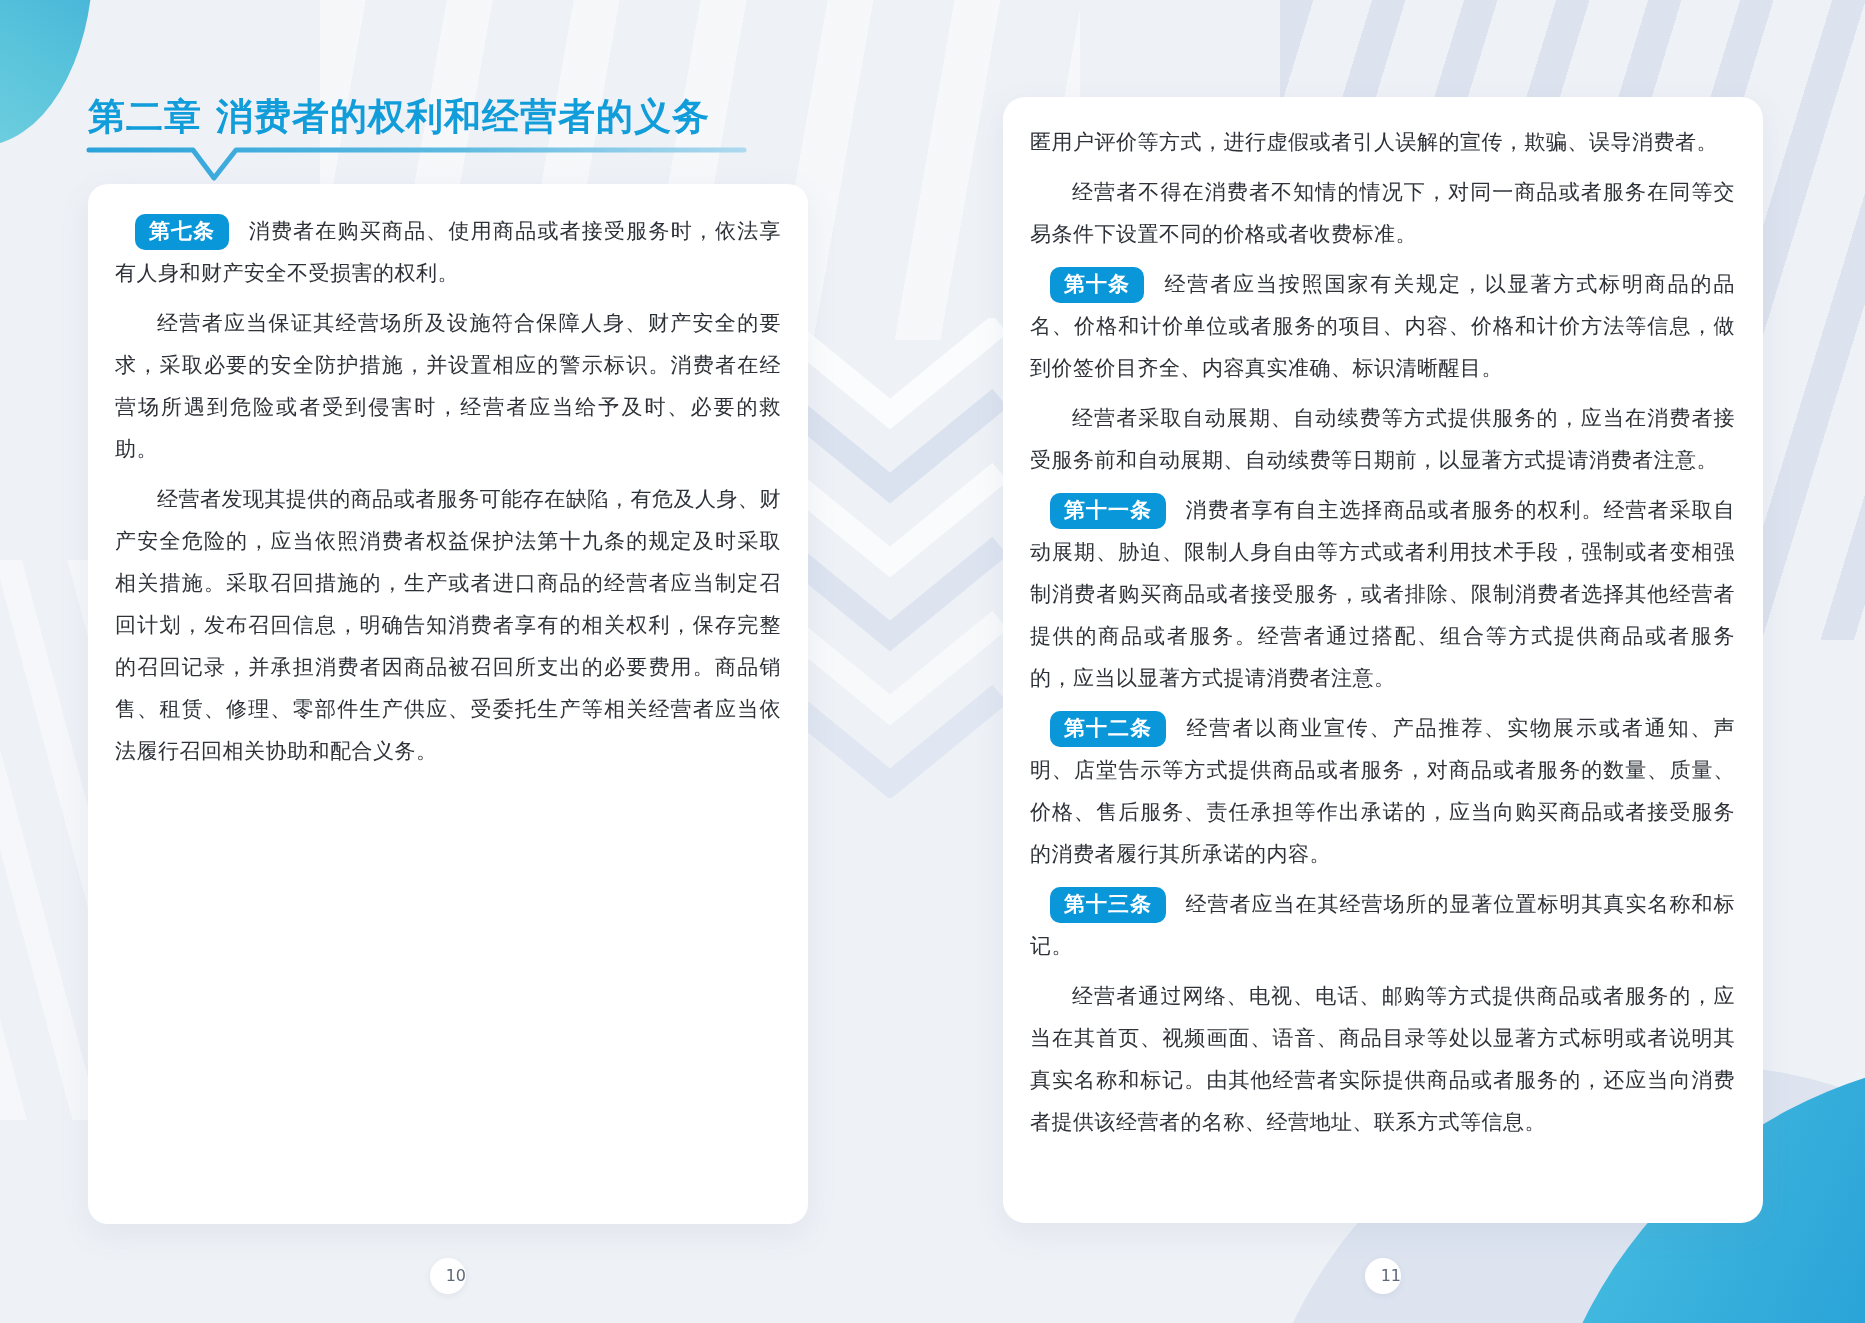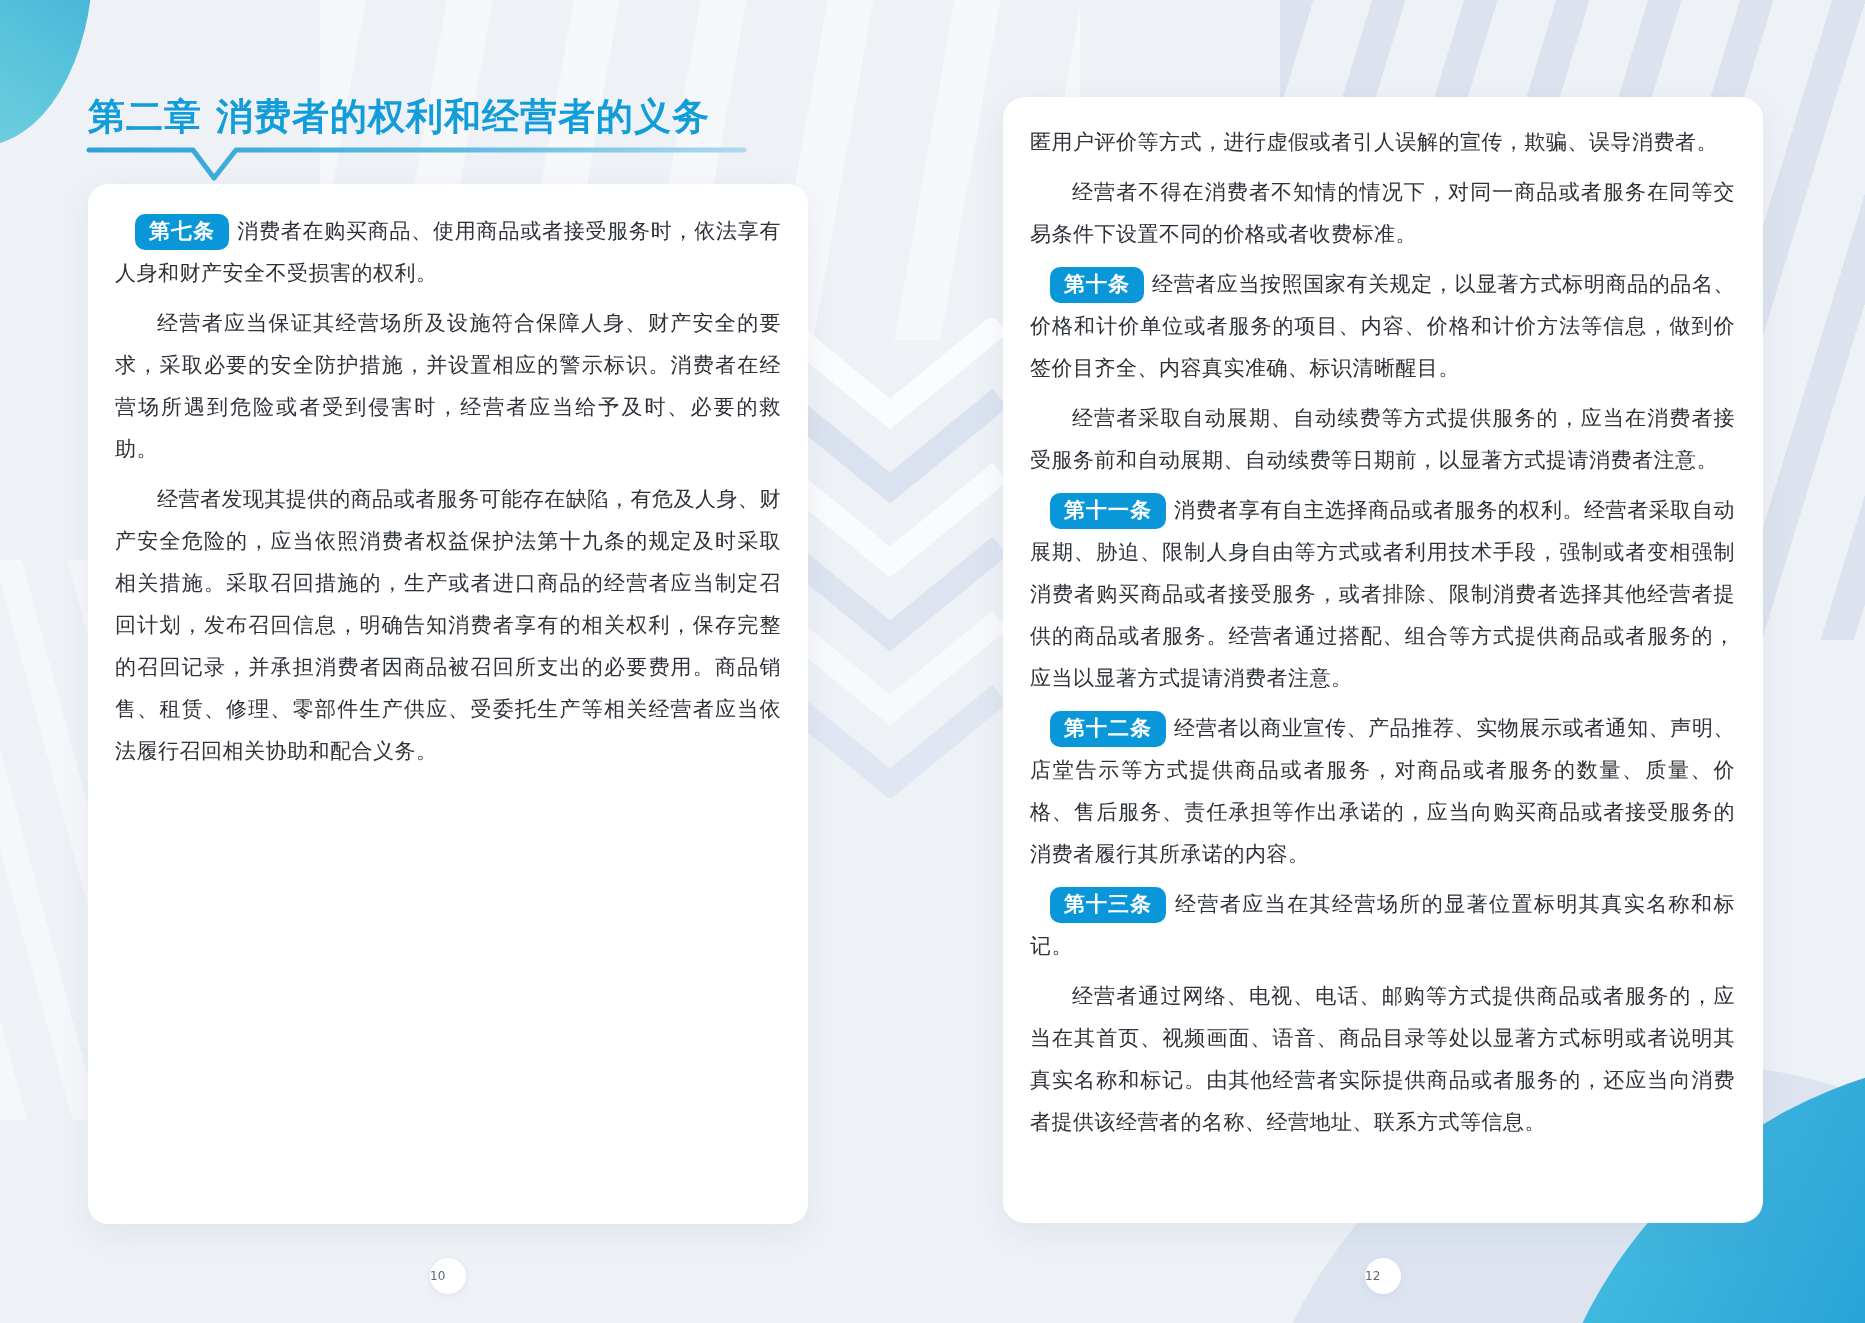--- a/index.html
+++ b/index.html
@@ -74,28 +74,28 @@
     font-size:21px;line-height:42px;letter-spacing:0.5px;
     text-align:justify;
   }
   .para.indent{text-indent:2em;}
   .para.no-indent{text-indent:0;}
   .badge{
     display:inline-block;
     background:var(--accent);color:#ffffff;
     font-weight:bold;font-size:21px;line-height:1.35;
     padding:3px 14px 5px;border-radius:10px;
-    margin-left:20px;margin-right:8px;
+    margin-left:20px;margin-right:19px;
     letter-spacing:1px;
   }
   
   .page-num{
     position:absolute;z-index:3;width:36px;height:36px;border-radius:50%;
     background:#ffffff;color:var(--pagenum);
-    font-size:12px;line-height:36px;text-align:left;
+    font-size:16px;line-height:36px;text-align:right;
     top:1258px;
     box-shadow:0 2px 6px rgba(120,135,160,0.12);
   }
   .page-num-left{left:430px;}
   .page-num-right{left:1365px;}
 </style>
 </head>
 <body>
 
 <div class="stripes-top-center"></div>
@@ -137,13 +137,13 @@
     <p class="para indent"><span>经营者不得在消费者不知情的情况下，对同一商品或者服务在同等交易条件下设置不同的价格或者收费标准。</span></p>
     <p class="para has-badge"><span class="badge">第十条</span><span>经营者应当按照国家有关规定，以显著方式标明商品的品名、价格和计价单位或者服务的项目、内容、价格和计价方法等信息，做到价签价目齐全、内容真实准确、标识清晰醒目。</span></p>
     <p class="para indent"><span>经营者采取自动展期、自动续费等方式提供服务的，应当在消费者接受服务前和自动展期、自动续费等日期前，以显著方式提请消费者注意。</span></p>
     <p class="para has-badge"><span class="badge">第十一条</span><span>消费者享有自主选择商品或者服务的权利。经营者采取自动展期、胁迫、限制人身自由等方式或者利用技术手段，强制或者变相强制消费者购买商品或者接受服务，或者排除、限制消费者选择其他经营者提供的商品或者服务。经营者通过搭配、组合等方式提供商品或者服务的，应当以显著方式提请消费者注意。</span></p>
     <p class="para has-badge"><span class="badge">第十二条</span><span>经营者以商业宣传、产品推荐、实物展示或者通知、声明、店堂告示等方式提供商品或者服务，对商品或者服务的数量、质量、价格、售后服务、责任承担等作出承诺的，应当向购买商品或者接受服务的消费者履行其所承诺的内容。</span></p>
     <p class="para has-badge"><span class="badge">第十三条</span><span>经营者应当在其经营场所的显著位置标明其真实名称和标记。</span></p>
     <p class="para indent"><span>经营者通过网络、电视、电话、邮购等方式提供商品或者服务的，应当在其首页、视频画面、语音、商品目录等处以显著方式标明或者说明其真实名称和标记。由其他经营者实际提供商品或者服务的，还应当向消费者提供该经营者的名称、经营地址、联系方式等信息。</span></p>
   </div>
 
 <div class="page-num page-num-left">10</div>
-<div class="page-num page-num-right">12</div>
+<div class="page-num page-num-right">11</div>
 
 </body></html>

